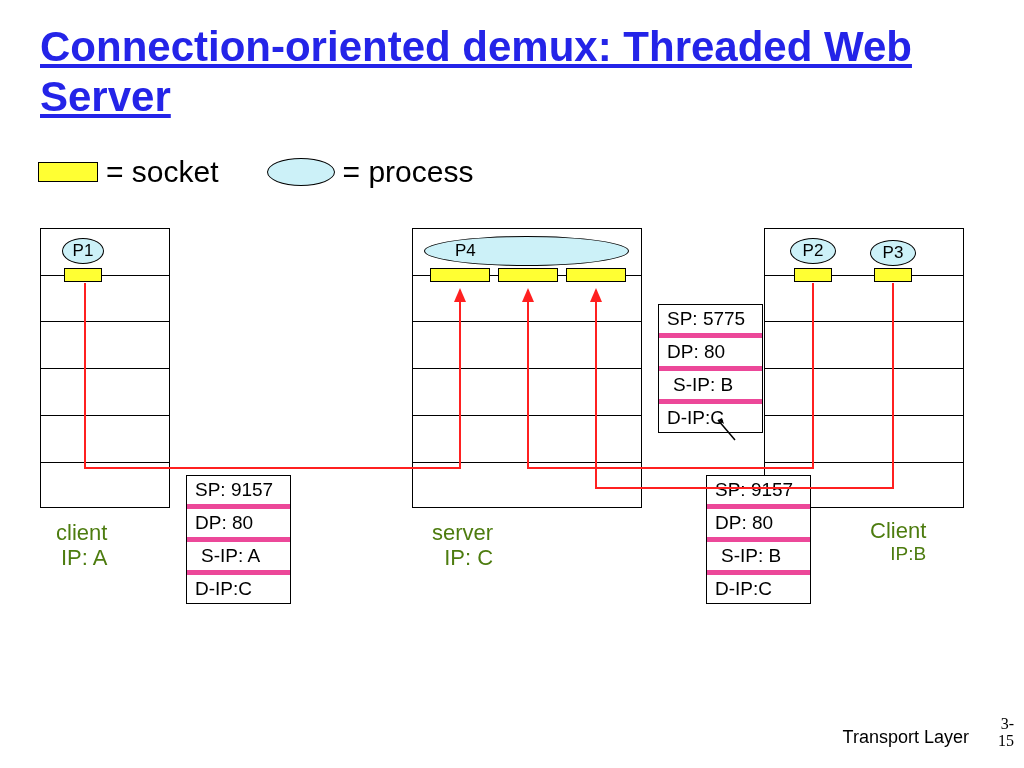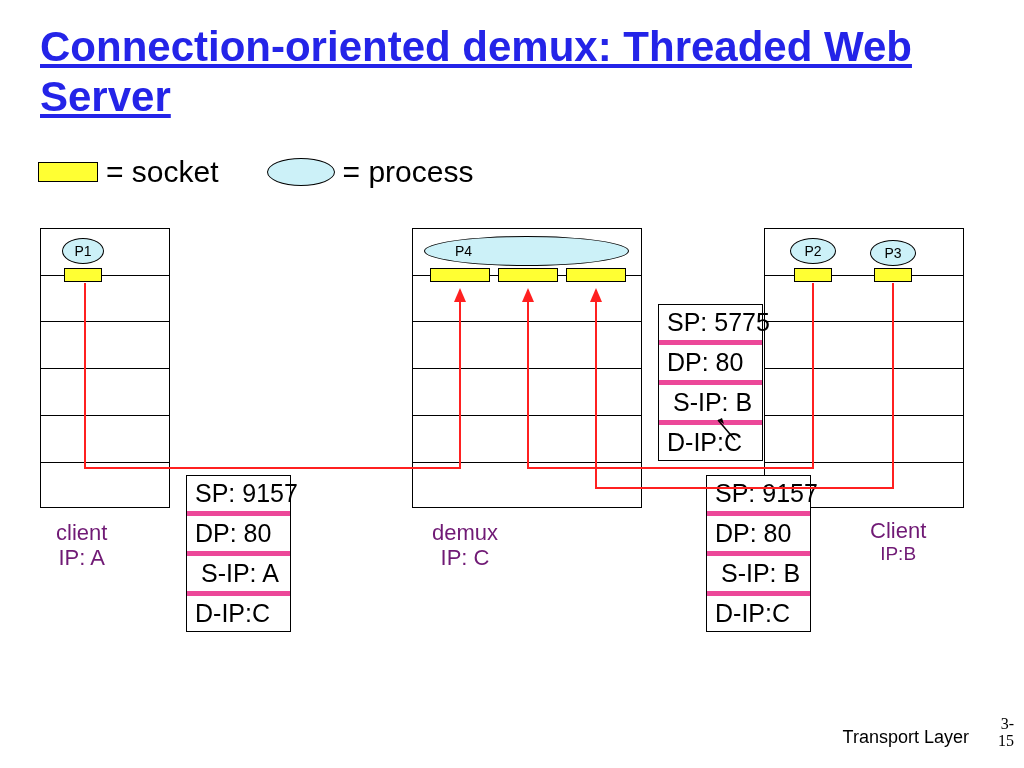--- a/index.html
+++ b/index.html
@@ -31,44 +31,44 @@
     border: 1px solid #000;
     background: #fff;
   }
   .stack .row { border-top: 1px solid #000; }
   .stack .row:first-child { border-top: none; }
   .process {
     position: absolute;
     background: #ccf1f8;
     border: 1px solid #000;
     border-radius: 50%;
-    font-size: 14px;
+    font-size: 17px;
     font-family: "Trebuchet MS", sans-serif;
     display: flex;
     align-items: center;
     justify-content: center;
   }
   .socket {
     position: absolute;
     background: #ffff33;
     border: 1px solid #000;
   }
   .hostlabel {
     position: absolute;
     font-size: 22px;
-    color: #701a75;
-    text-align: center;
+    color: #4d7c0f;
+    text-align: right;
     line-height: 1.15;
   }
   .packet {
     position: absolute;
     background: #fff;
     border: 1px solid #000;
     font-family: Arial, sans-serif;
-    font-size: 25px;
+    font-size: 19px;
   }
   .packet .cell { border-top: 5px solid #ec4899; padding: 3px 8px; white-space: nowrap; }
   .packet .cell:first-child { border-top: none; }
   svg.lines { position: absolute; left: 0; top: 0; width: 1024px; height: 768px; pointer-events: none; }
   .footer { position: absolute; right: 55px; bottom: 20px; font-size: 18px; font-family: Liberation Sans, sans-serif; }
   .pgnum { position: absolute; right: 10px; bottom: 18px; font-size: 16px; font-family: "Times New Roman", serif; text-align: right; line-height: 1.1; }
 </style>
 </head>
 <body>
 
@@ -116,21 +116,21 @@
 <div class="process" style="left:790px; top:238px; width:46px; height:26px;">P2</div>
 <div class="process" style="left:870px; top:240px; width:46px; height:26px;text-align:right;">P3</div>
 <div class="socket" style="left:794px; top:268px; width:38px; height:14px;"></div>
 <div class="socket" style="left:874px; top:268px; width:38px; height:14px;"></div>
 
 <div class="hostlabel" style="left:56px; top:520px;">
   <div>client</div>
   <div>IP: A</div>
 </div>
 <div class="hostlabel" style="left:432px; top:520px;">
-  <div>demux</div>
+  <div>server</div>
   <div>IP: C</div>
 </div>
 <div class="hostlabel" style="left:870px; top:518px;">
   <div>Client</div>
   <div style="font-size:19px;">IP:B</div>
 </div>
 
 <div class="packet" style="left:186px; top:475px; width:105px;">
   <div class="cell">SP: 9157</div>
   <div class="cell">DP: 80</div>

